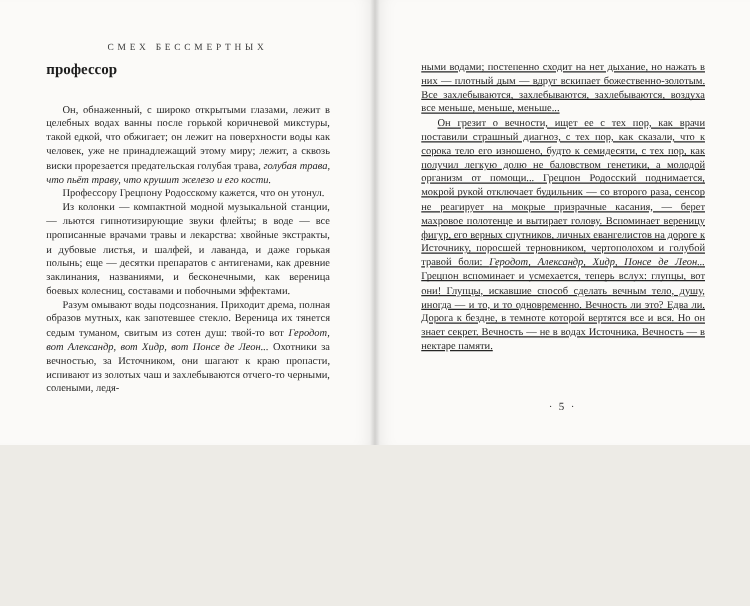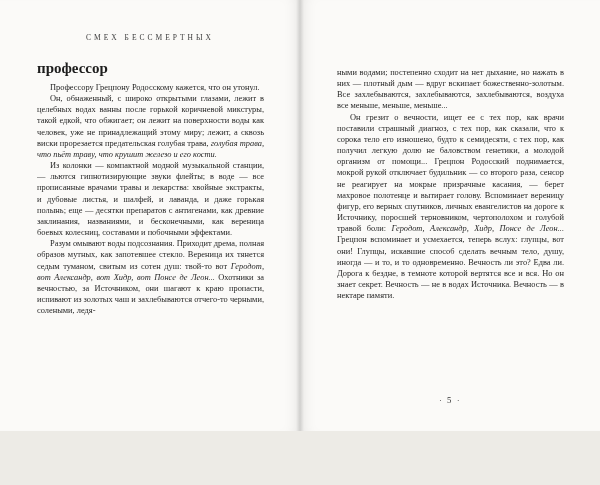--- a/index.html
+++ b/index.html
@@ -5,21 +5,21 @@
   html,body { margin:0; padding:0; }
   body {
     width:600px; height:485px;
     background:#edebe6;
     font-family:"Liberation Serif", serif;
     color:#222;
     overflow:hidden;
   }
   .spread {
     position:relative;
-    width:600px; height:431px;
+    width:600px; height:356px;
     background:#f7f6f3;
   }
   .page {
     position:absolute; top:0; bottom:0;
     width:300px;
     background:#fbfaf8;
   }
   .page.left  { left:0;  box-shadow: inset -14px 0 18px -16px rgba(0,0,0,0.18); }
   .page.right { left:300px; box-shadow: inset 14px 0 18px -16px rgba(0,0,0,0.18); }
   .crease {
@@ -29,55 +29,55 @@
   }
   .running-head {
     position:absolute; top:33px; left:36px; width:228px;
     text-align:center;
     font-size:7.5px;
     letter-spacing:3px;
     color:#3a3a3a;
     white-space:nowrap;
   }
   .chapter-title {
-    position:absolute; top:60px; left:37px; width:227px;
+    position:absolute; top:48px; left:37px; width:227px;
     font-weight:bold;
-    font-size:15px;
+    font-size:12px;
     color:#1d1d1d;
   }
   .text-block {
     position:absolute; left:37px; width:227px;
     font-size:8.4px;
     line-height:11.15px;
     text-align:justify;
     color:#262626;
   }
   .page.left  .text-block { top:82px; }
-  .page.right .text-block { top:67px; }
+  .page.right .text-block { top:48px;text-decoration:underline; }
   .text-block p { margin:0; text-indent:13px; }
   .text-block .ital { font-style:italic; }
   .folio {
     position:absolute; bottom:26px; left:36px; width:228px;
     text-align:center;
     font-size:8.8px;
     letter-spacing:1.5px;
     color:#333;
   }
 </style>
 </head>
 <body>
 
 <div class="spread">
 
   <div class="page left">
     <div class="running-head">СМЕХ БЕССМЕРТНЫХ</div>
     <div class="chapter-title">профессор</div>
     <div class="text-block">
+        <p><span>Он, обнаженный, с широко открытыми глазами, лежит в целебных водах ванны после горькой коричневой микстуры, такой едкой, что обжигает; он лежит на поверхности воды как человек, уже не принадлежащий этому миру; лежит, а сквозь виски прорезается предательская голубая трава, </span><span class="ital">голубая трава, что пьёт траву, что крушит железо и его кости.</span></p>
         <p><span>Профессору Грецпону Родосскому кажется, что он утонул.</span></p>
-        <p><span>Он, обнаженный, с широко открытыми глазами, лежит в целебных водах ванны после горькой коричневой микстуры, такой едкой, что обжигает; он лежит на поверхности воды как человек, уже не принадлежащий этому миру; лежит, а сквозь виски прорезается предательская голубая трава, </span><span class="ital">голубая трава, что пьёт траву, что крушит железо и его кости.</span></p>
         <p><span>Из колонки — компактной модной музыкальной станции, — льются гипнотизирующие звуки флейты; в воде — все прописанные врачами травы и лекарства: хвойные экстракты, и дубовые листья, и шалфей, и лаванда, и даже горькая полынь; еще — десятки препаратов с антигенами, как древние заклинания, названиями, и бесконечными, как вереница боевых колесниц, составами и побочными эффектами.</span></p>
         <p><span>Разум омывают воды подсознания. Приходит дрема, полная образов мутных, как запотевшее стекло. Вереница их тянется седым туманом, свитым из сотен душ: твой-то вот </span><span class="ital">Геродот, вот Александр, вот Хидр, вот Понсе де Леон...</span><span> Охотники за вечностью, за Источником, они шагают к краю пропасти, испивают из золотых чаш и захлебываются отчего-то черными, солеными, ледя-</span></p>
       </div>
   </div>
 
   <div class="page right">
     <div class="text-block">
         <p style="text-indent: 0px;"><span>ными водами; постепенно сходит на нет дыхание, но нажать в них — плотный дым — вдруг вскипает божественно-золотым. Все захлебываются, захлебываются, захлебываются, воздуха все меньше, меньше, меньше...</span></p>
         <p><span>Он грезит о вечности, ищет ее с тех пор, как врачи поставили страшный диагноз, с тех пор, как сказали, что к сорока тело его изношено, будто к семидесяти, с тех пор, как получил легкую долю не баловством генетики, а молодой организм от помощи... Грецпон Родосский поднимается, мокрой рукой отключает будильник — со второго раза, сенсор не реагирует на мокрые призрачные касания, — берет махровое полотенце и вытирает голову. Вспоминает вереницу фигур, его верных спутников, личных евангелистов на дороге к Источнику, поросшей терновником, чертополохом и голубой травой боли: </span><span class="ital">Геродот, Александр, Хидр, Понсе де Леон...</span><span> Грецпон вспоминает и усмехается, теперь вслух: глупцы, вот они! Глупцы, искавшие способ сделать вечным тело, душу, иногда — и то, и то одновременно. Вечность ли это? Едва ли. Дорога к бездне, в темноте которой вертятся все и вся. Но он знает секрет. Вечность — не в водах Источника. Вечность — в нектаре памяти.</span></p>
       </div>

